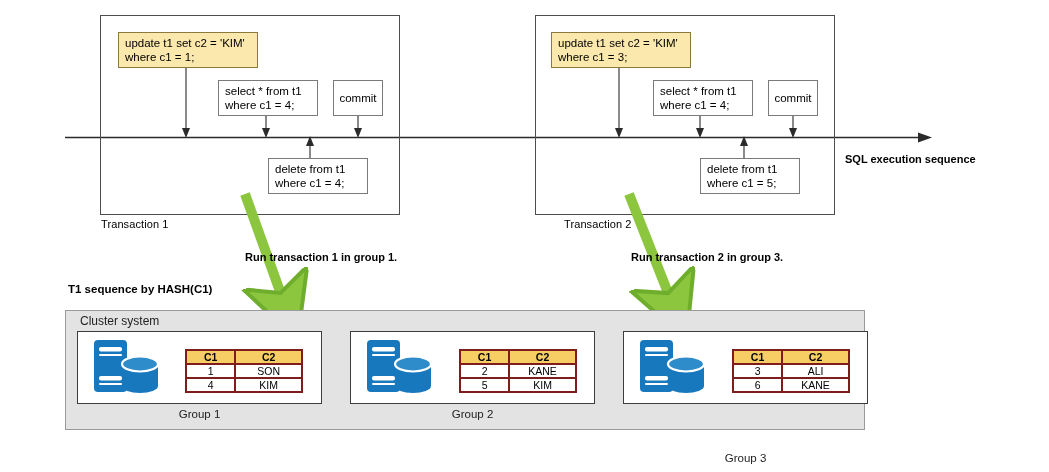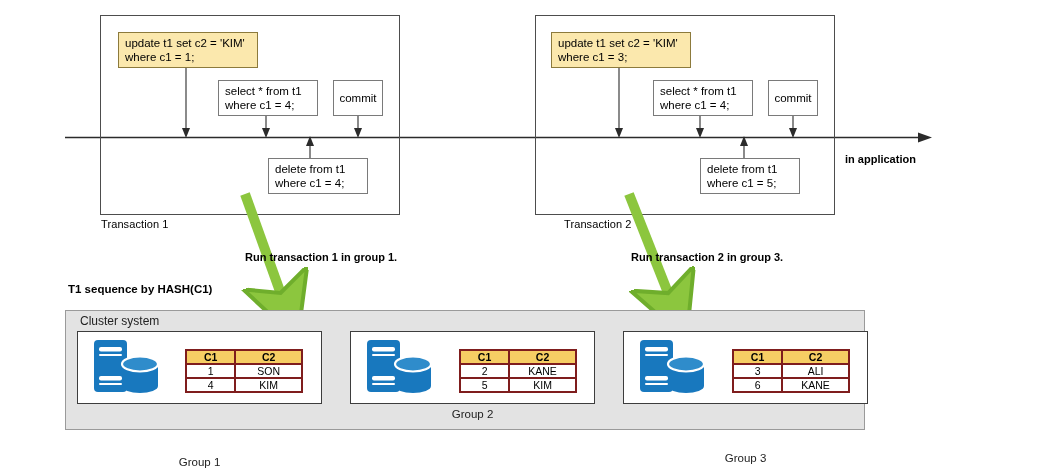--- a/index.html
+++ b/index.html
@@ -140,21 +140,21 @@
   <div class="abs sqlbox" style="left:700px;top:158px;width:100px;height:36px;">delete from t1
 where c1 = 5;</div>
   <svg class="abs" style="left:738px;top:136px;width:12px;height:26px;">
     <line x1="6" y1="22" x2="6" y2="8" stroke="#2b2b2b" stroke-width="1.1"></line>
     <polygon points="2,10 10,10 6,0" fill="#2b2b2b"></polygon>
   </svg>
 
   <div class="abs txn-label" style="left:536px;top:218px;margin-left:28px;">Transaction 2</div>
 
   <div class="abs axis-caption" style="left:845px;top:152px;width:190px;">
-    <div>in application</div>
+    <div>SQL execution sequence</div>
   </div>
 
   <svg class="abs" style="left:230px;top:188px;width:80px;height:145px;">
     <defs>
       <marker id="gmk1" markerWidth="7" markerHeight="7" refX="3.2" refY="3.4" orient="auto" markerUnits="strokeWidth">
         <path d="M0,0 L6.6,3.4 L0,6.8 L1.6,3.4 Z" fill="#8cc63e" stroke="#6fae2c" stroke-width="0.4"></path>
       </marker>
     </defs>
     <line x1="15" y1="6" x2="56" y2="120" stroke="#8cc63e" stroke-width="10" stroke-linecap="butt" marker-end="url(#gmk1)"></line>
   </svg>
@@ -199,21 +199,21 @@
       <tr>
         <td>1</td>
         <td>SON</td>
       </tr>
       <tr>
         <td>4</td>
         <td>KIM</td>
       </tr>
     </tbody>
   </table>
-  <div class="abs group-label" style="left:77px;top:408px;width:245px;margin-top:48px;">Group 1</div>
+  <div class="abs group-label" style="left:77px;top:408px;width:245px;">Group 1</div>
 
   <div class="abs group-panel" style="left:350px;top:331px;width:245px;height:73px;"></div>
   <svg class="abs" style="left:363px;top:338px;width:72px;height:58px;" viewBox="0 0 72 58">
     <rect x="4" y="2" width="33" height="52" rx="4" fill="#1878be"></rect>
     <rect x="9" y="9" width="23" height="4.5" rx="2" fill="#ffffff"></rect>
     <rect x="9" y="16" width="23" height="2" rx="1" fill="#ffffff"></rect>
     <rect x="9" y="38" width="23" height="4.5" rx="2" fill="#ffffff"></rect>
     <rect x="9" y="45" width="23" height="2" rx="1" fill="#ffffff"></rect>
     <path d="M32 26 h36 v22 a18 7 0 0 1 -36 0 z" fill="#1878be"></path>
     <ellipse cx="50" cy="26" rx="18" ry="7.5" fill="#2f8ccb" stroke="#ffffff" stroke-width="2.2"></ellipse>

